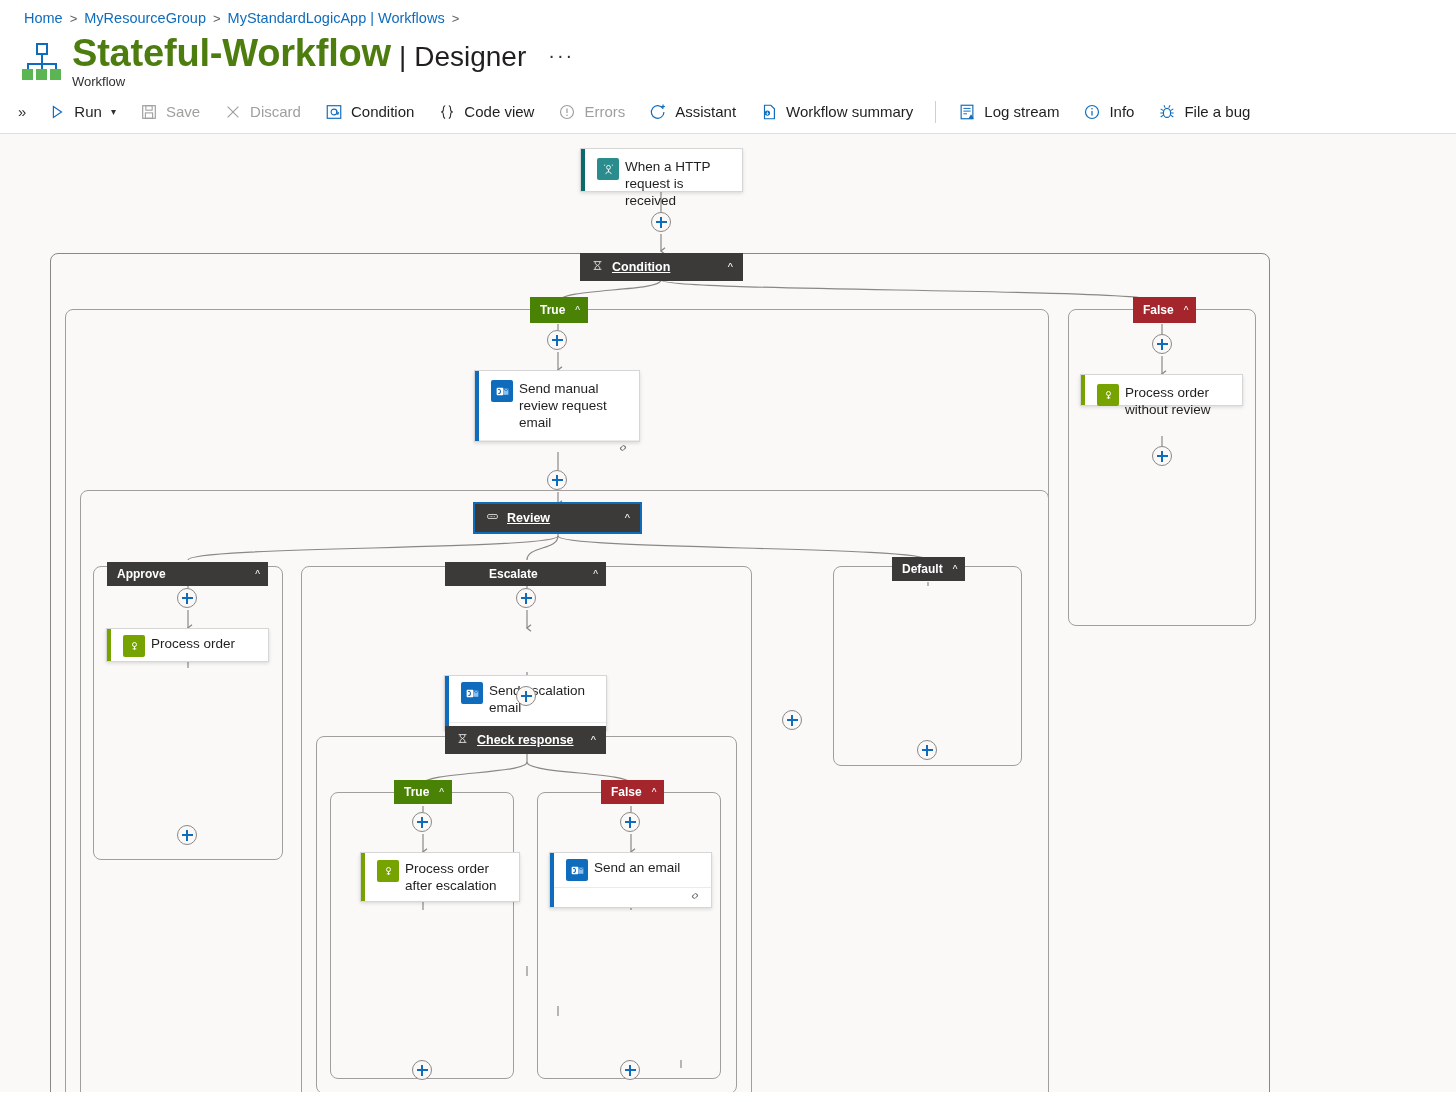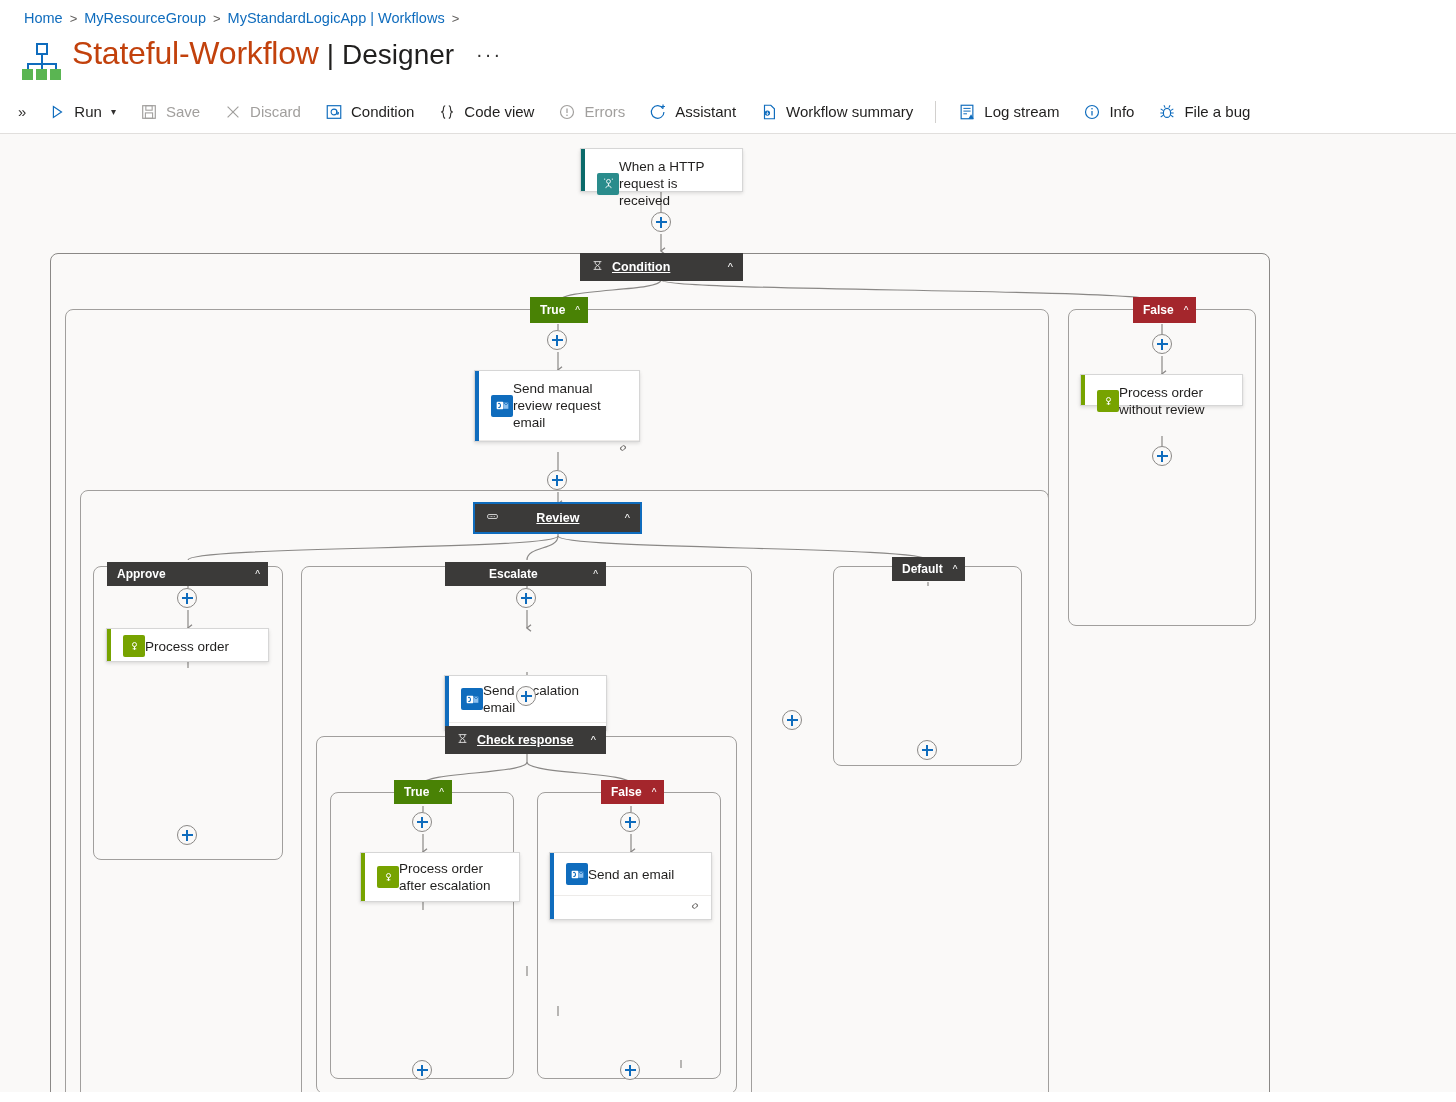--- a/index.html
+++ b/index.html
@@ -50,22 +50,22 @@
   .app-icon .drop { position: absolute; top: 21px; width: 2px; height: 6px; background: #0f6cbd; }
   .app-icon .d1 { left: 5px; } .app-icon .d2 { left: 19px; } .app-icon .d3 { left: 33px; }
   .app-icon .leaf {
     position: absolute; top: 27px; width: 11px; height: 11px; background: #5ab552;
   }
   .app-icon .l1 { left: 0px; } .app-icon .l2 { left: 14px; } .app-icon .l3 { left: 28px; }
 
   .title-block { display: flex; flex-direction: column; }
   .title-line { display: flex; align-items: baseline; }
   .title-main {
-    font-size: 32px; font-weight: 400; letter-spacing: -0.2px;
-    color: #c2410c; line-height: 38px;
+    font-size: 38px; font-weight: 700; letter-spacing: -0.2px;
+    color: #4d7c0f; line-height: 38px;
   }
   .title-sep { font-size: 28px; font-weight: 300; color: #201f1e; margin: 0 8px; line-height: 38px;}
   .title-sub {
     font-size: 28px; font-weight: 300; color: #201f1e; line-height: 38px;
   }
   .title-ellipsis {
     margin-left: 22px; font-size: 20px; color: #323130; letter-spacing: 2px;
     cursor: pointer; line-height: 38px; align-self: center;
   }
   .subtitle { font-size: 13px; color: #323130; margin-top: -2px; }
@@ -121,21 +121,21 @@
     background: #ffffff;
     border: 1px solid #d6d6d6;
     box-shadow: 0 1.6px 3.6px rgba(0,0,0,0.13), 0 0.3px 0.9px rgba(0,0,0,0.10);
     display: flex; flex-direction: column;
     cursor: pointer;
   }
   .card .accent {
     position: absolute; left: 0; top: 0; bottom: 0; width: 4px;
   }
   .card .row {
-    display: flex; align-items: center; gap: 0;
+    display: flex; align-items: flex-start; gap: 6px;
     padding: 9px 10px 9px 16px; flex: 1;
   }
   .card .badge {
     width: 22px; height: 22px; flex: none; border-radius: 2px;
     display: flex; align-items: center; justify-content: center;
   }
   .card .cardtitle {
     font-size: 13.5px; color: #201f1e; line-height: 17px;
   }
   .card .footer {
@@ -146,21 +146,21 @@
 
   
   .scopehead {
     position: absolute;
     background: #3b3a39;
     display: flex; align-items: center; gap: 8px;
     padding: 0 10px 0 11px;
     height: 28px;
     cursor: pointer;
   }
-  .scopehead.selected { outline: 2px solid #0f6cbd; outline-offset: 0px; text-align: center; }
+  .scopehead.selected { outline: 2px solid #0f6cbd; outline-offset: 0px; }
   .scopehead .shtitle {
     font-size: 12.5px; color: #ffffff; font-weight: 600; flex: 1;
     white-space: nowrap;
     text-decoration: underline;
   }
   .scopehead .chev { color: #ffffff; font-size: 11px; margin-left: 8px; }
 
   
   .pill {
     position: absolute;
@@ -215,20 +215,21 @@
       <div class="leaf l2"></div>
       <div class="leaf l3"></div>
   </div>
   <div class="title-block">
     <div class="title-line">
       <span class="title-main">Stateful-Workflow</span>
       <span class="title-sep">|</span>
       <span class="title-sub">Designer</span>
       <span class="title-ellipsis">···</span>
     </div>
+    <div class="subtitle">Workflow</div>
   </div>
 </div>
 
 <div class="commandbar">
   <span class="chev-btn">»</span>
 
   <div class="cmd">
     <span>
       <svg class="ic" viewBox="0 0 20 20">
           <path d="M6 4l9 6-9 6V4z" fill="none" stroke="#0f6cbd" stroke-width="1.3"></path>
@@ -571,21 +572,21 @@
       <span class="badge" style="background:#77a300;">
         <svg viewBox="0 0 20 20" width="15" height="15">
             <circle cx="10" cy="7.4" r="2.7" fill="none" stroke="#fff" stroke-width="1.3"></circle>
             <path d="M10 10.1v4.4M7.6 13.1h4.8" stroke="#fff" stroke-width="1.3"></path>
           </svg>
       </span>
       <span class="cardtitle">Process order after escalation</span>
     </div>
   </div>
 
-  <div class="card" style="left:549px; top:718px; width:163px; height:68px;">
+  <div class="card" style="left:549px; top:718px; width:163px; height:56px;">
     <div class="accent" style="background:#0f6cbd;"></div>
     <div class="row" style="padding-top:6px;padding-bottom:6px;">
       <span class="badge" style="background:#0f6cbd;">
         <svg viewBox="0 0 20 20" width="15" height="15">
             <rect x="2.2" y="5" width="9" height="10" rx="1.2" fill="#fff"></rect>
             <path d="M4.3 7.6c1.3-0.9 3-0.2 3 2.3s-1.8 3.2-3 2.3" fill="none" stroke="#0f6cbd" stroke-width="1.5"></path>
             <path d="M11.6 6.2h6.2v8.2h-6.2z" fill="#8cc0ee"></path>
             <path d="M11.6 6.6l3.1 2.4 3.1-2.4" fill="none" stroke="#0f6cbd" stroke-width="1.1"></path>
           </svg>
       </span>

